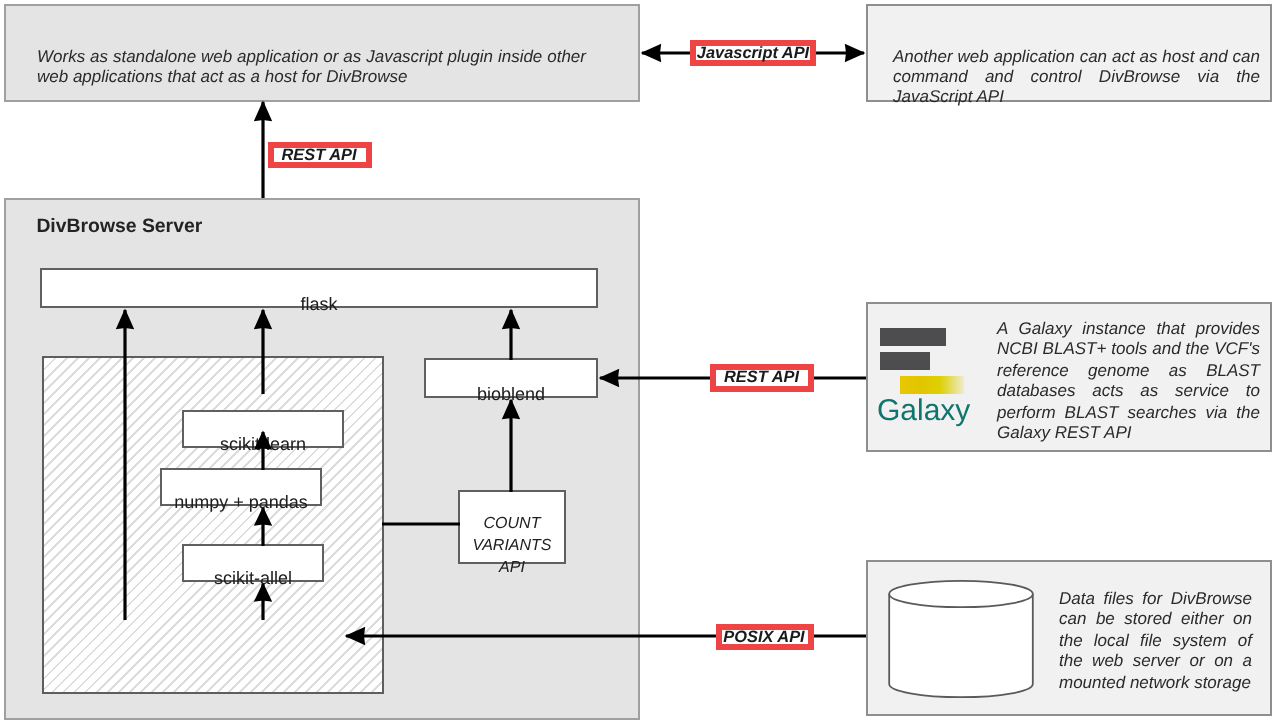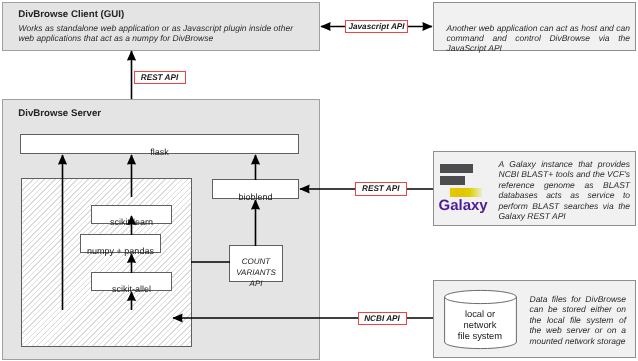--- a/index.html
+++ b/index.html
@@ -16,21 +16,21 @@
   
   .panel{background:#e4e4e4;border:1px solid #a0a0a0;}
   .panel-light{background:#f1f1f1;border:1px solid #8e8e8e;}
 
   
   .wbox{background:#ffffff;border:1px solid #606060;
         display:flex;align-items:center;justify-content:center;
         font-size:9.0px;color:#202020;line-height:1.1;padding-top:17px;}
 
   
-  .chip{background:#ffffff;border:1px solid #ef4444;
+  .chip{background:#ffffff;border:3px solid #ef4444;
         display:flex;align-items:center;justify-content:center;
         font-size:8.2px;font-style:italic;font-weight:bold;color:#1a1a1a;}
 
   .hatch{
     background-color:#ffffff;
     background-image:repeating-linear-gradient(-45deg,
         #ffffff 0px, #ffffff 2.9px, #dcdcdc 2.9px, #dcdcdc 3.9px);
     border:1px solid #5e5e5e;
   }
 
@@ -39,22 +39,21 @@
         text-align:justify;}
 
   svg{display:block;overflow:visible;}
 </style>
 </head>
 <body>
 
 <div id="stage">
 
   <div class="abs panel" style="left:1.5px;top:1.5px;width:318.5px;height:49px;">
-    <div class="abs h1" style="left:15.7px;top:6px;">DivBrowse Client (GUI)</div>
-    <div class="abs para" style="left:16px;top:20px;width:274.5px;">Works as standalone web application or as Javascript plugin inside other web applications that act as a numpy for DivBrowse</div>
+    <div class="abs para" style="left:16px;top:20px;width:274.5px;">Works as standalone web application or as Javascript plugin inside other web applications that act as a host for DivBrowse</div>
   </div>
 
   <div class="abs panel-light" style="left:432.5px;top:1.5px;width:203.5px;height:49.5px;">
     <div class="abs para" style="left:13px;top:8px;width:183.5px;margin-top:12px;">Another web application can act as host and can command and control DivBrowse via the JavaScript API</div>
   </div>
 
   <svg class="abs" style="left:320px;top:21px;width:113px;height:11px;" viewBox="0 0 113 11">
     <line x1="1" y1="5.5" x2="112" y2="5.5" stroke="#000" stroke-width="1.6"></line>
     <polygon points="0.3,5.5 10.6,0.9 10.0,5.5 10.6,10.1" fill="#000"></polygon>
     <polygon points="112.7,5.5 102.4,0.9 103.0,5.5 102.4,10.1" fill="#000"></polygon>
@@ -86,21 +85,21 @@
   </div>
 
   <div class="abs wbox" style="left:91px;top:205px;width:81px;height:19px;">
     <span>scikit-learn</span>
   </div>
 
   <div class="abs wbox" style="left:80px;top:234px;width:81px;height:19px;">
     <span>numpy + pandas</span>
   </div>
 
-  <div class="abs wbox" style="left:91px;top:272px;width:81px;height:19px;">
+  <div class="abs wbox" style="left:91px;top:272px;width:71px;height:19px;">
     <span>scikit-allel</span>
   </div>
 
 
   <div class="abs wbox" style="left:229px;top:245px;width:54px;height:37px;flex-direction:column;
               font-style:italic;font-size:8px;line-height:11px;justify-content:center;">
     <span>COUNT</span>
     <span>VARIANTS</span>
     <span>API</span>
   </div>
@@ -143,47 +142,42 @@
   <svg class="abs" style="left:191px;top:258px;width:39px;height:8px;" viewBox="0 0 39 8">
     <line x1="0" y1="4" x2="39" y2="4" stroke="#000" stroke-width="1.6"></line>
   </svg>
 
   <div class="abs panel-light" style="left:432.5px;top:151px;width:203.5px;height:74.5px;">
     <div class="abs" style="left:6px;top:12px;width:55px;height:50px;">
       <div class="abs" style="left:0px;top:0px;width:33px;height:9px;background:#4d4d50;"></div>
       <div class="abs" style="left:0px;top:12px;width:25px;height:9px;background:#4d4d50;"></div>
       <div class="abs" style="left:10px;top:24px;width:32px;height:9px;
                   background:linear-gradient(90deg,#e8c800 0%,#e2c400 30%,#ded000 62%,rgba(230,226,140,0.35) 100%);"></div>
-      <div class="abs" style="left:-1px;top:33px;font-size:15px;font-weight:bold;color:#4c1d95;">Galaxy</div>
+      <div class="abs" style="left:-1px;top:33px;font-size:15px;font-weight:normal;color:#0f766e;">Galaxy</div>
     </div>
     <div class="abs para" style="left:65px;top:7px;width:131.5px;">A Galaxy instance that provides NCBI BLAST+ tools and the VCF's reference genome as BLAST databases acts as service to perform BLAST searches via the Galaxy REST API</div>
   </div>
 
   <svg class="abs" style="left:299px;top:184px;width:134px;height:10px;" viewBox="0 0 134 10">
     <line x1="1" y1="5" x2="134" y2="5" stroke="#000" stroke-width="1.6"></line>
     <polygon points="0.3,5 10.6,0.4 10.0,5 10.6,9.6" fill="#000"></polygon>
   </svg>
   <div class="abs chip" style="left:355px;top:182px;width:51.5px;height:13.5px;">
     <span>REST API</span>
   </div>
 
   <div class="abs panel-light" style="left:432.5px;top:280px;width:203.5px;height:77.5px;">
     <svg class="abs" style="left:10px;top:8px;width:73px;height:61px;" viewBox="0 0 73 61">
       <path d="M0.6 8 L0.6 53 A35.9 6.6 0 0 0 72.4 53 L72.4 8" fill="#ffffff" stroke="#5a5a5a" stroke-width="0.9"></path>
       <ellipse cx="36.5" cy="8" rx="35.9" ry="6.6" fill="#ffffff" stroke="#5a5a5a" stroke-width="0.9"></ellipse>
     </svg>
-    <div class="abs" style="left:10px;top:26.5px;width:73px;text-align:center;font-size:9.4px;line-height:11.3px;color:#1a1a1a;">
-      <div>local or</div>
-      <div>network</div>
-      <div>file system</div>
-    </div>
     <div class="abs para" style="left:96px;top:13px;width:96.5px;">Data files for DivBrowse can be stored either on the local file system of the web server or on a mounted network storage</div>
   </div>
 
   <svg class="abs" style="left:172px;top:313px;width:261px;height:10px;" viewBox="0 0 261 10">
     <line x1="1" y1="5" x2="261" y2="5" stroke="#000" stroke-width="1.6"></line>
     <polygon points="0.3,5 10.6,0.4 10.0,5 10.6,9.6" fill="#000"></polygon>
   </svg>
   <div class="abs chip" style="left:357.5px;top:311.5px;width:49px;height:13px;">
-    <span>NCBI API</span>
+    <span>POSIX API</span>
   </div>
 
 </div>
 
 </body></html>

